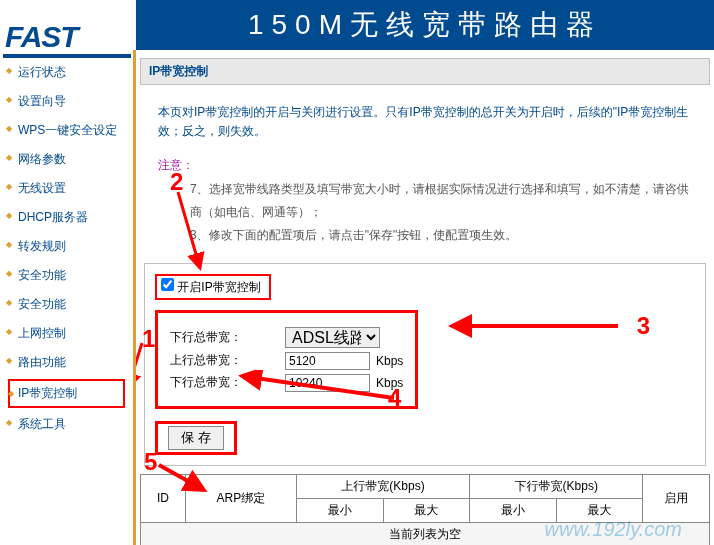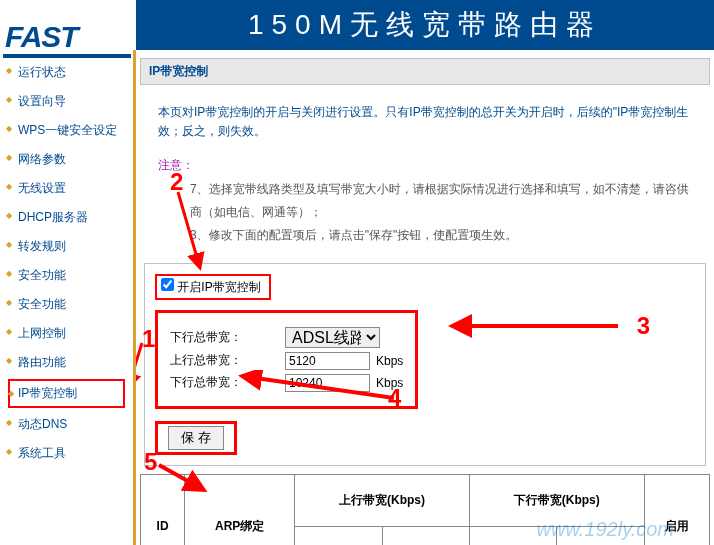--- a/index.html
+++ b/index.html
@@ -24,23 +24,23 @@
 .checkbox-row { border: 2px solid red; display: inline-block; padding: 2px 8px 2px 4px; }
 .inner-box { border: 3px solid red; margin: 10px 0 8px 0; padding: 10px 12px; display: inline-block; }
 .field-row { display: flex; align-items: center; margin: 4px 0; }
 .field-label { width: 115px; }
 .field-input { width: 85px; border: 1px solid #888; padding: 1px 3px; font-size: 12px; }
 .field-select { width: 95px; border: 1px solid #888; padding: 0 2px; font-size: 16px; }
 .unit { margin-left: 6px; }
 .btn-save { border: 3px solid red; padding: 2px 10px; display: inline-block; margin-top: 4px; }
 .btn-save button { border: 1px solid #888; background: #f0f0f0; padding: 2px 12px; cursor: pointer; }
 table.grid { border-collapse: collapse; width: 100%; margin: 8px 0; }
-table.grid th, table.grid td { border: 1px solid #888; padding: 17px 6px; text-align: center; font-weight: bold; font-size: 12px; }
+table.grid th, table.grid td { border: 1px solid #888; padding: 3px 6px; text-align: center; font-weight: normal; font-size: 12px; }
 .empty-row td { background: #f5f5f5; }
-.watermark { position: absolute; right: 40px; bottom: 4px; color: rgba(0,122,200,.35); font-size: 20px; font-family: Arial; font-style: italic; pointer-events: none; }
+.watermark { position: absolute; right: 32px; bottom: 4px; color: rgba(0,122,200,.35); font-size: 20px; font-family: Arial; font-style: italic; pointer-events: none; }
 .red-label { position: absolute; color: red; font-size: 24px; font-family: Arial; font-weight: bold; pointer-events: none; }
 .arrow { position: absolute; pointer-events: none; }
 </style>
 </head>
 <body>
 
 <div class="header">
   <div>
     <div class="logo">FAST</div>
     <div class="logo-underline"></div>
@@ -55,21 +55,20 @@
     <div class="sidebar-item"><span>WPS一键安全设定</span></div>
     <div class="sidebar-item"><span>网络参数</span></div>
     <div class="sidebar-item"><span>无线设置</span></div>
     <div class="sidebar-item"><span>DHCP服务器</span></div>
     <div class="sidebar-item"><span>转发规则</span></div>
     <div class="sidebar-item"><span>安全功能</span></div>
     <div class="sidebar-item"><span>安全功能</span></div>
     <div class="sidebar-item"><span>上网控制</span></div>
     <div class="sidebar-item"><span>路由功能</span></div>
     <div class="sidebar-item active"><span>IP带宽控制</span></div>
-    <div class="sidebar-item"><span>动态DNS</span></div>
     <div class="sidebar-item"><span>系统工具</span></div>
   </div>
 
   <div class="content">
     <div class="panel-title">IP带宽控制</div>
     <div class="panel-body">
       <div class="intro">本页对IP带宽控制的开启与关闭进行设置。只有IP带宽控制的总开关为开启时，后续的"IP带宽控制生效；反之，则失效。</div>
       <div class="note-title">注意：</div>
       <div class="note-list">
         <div>7、选择宽带线路类型及填写带宽大小时，请根据实际情况进行选择和填写，如不清楚，请咨供商（如电信、网通等）；</div>

